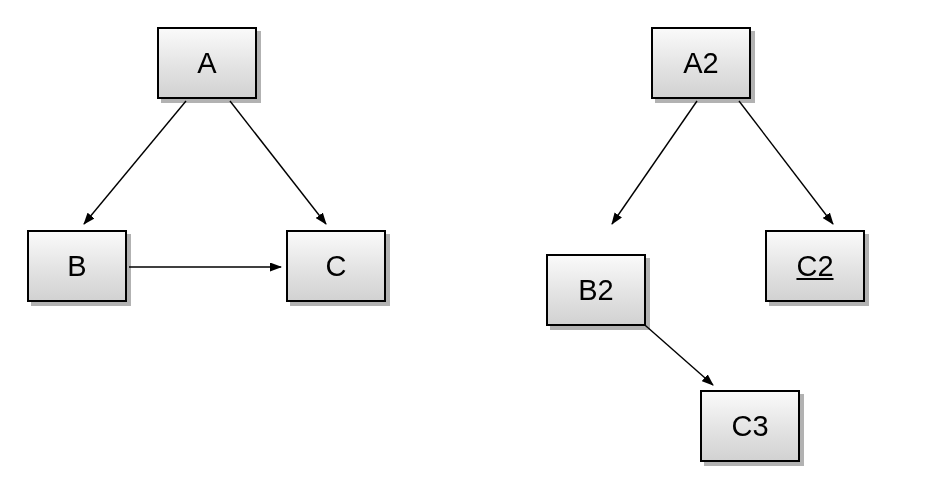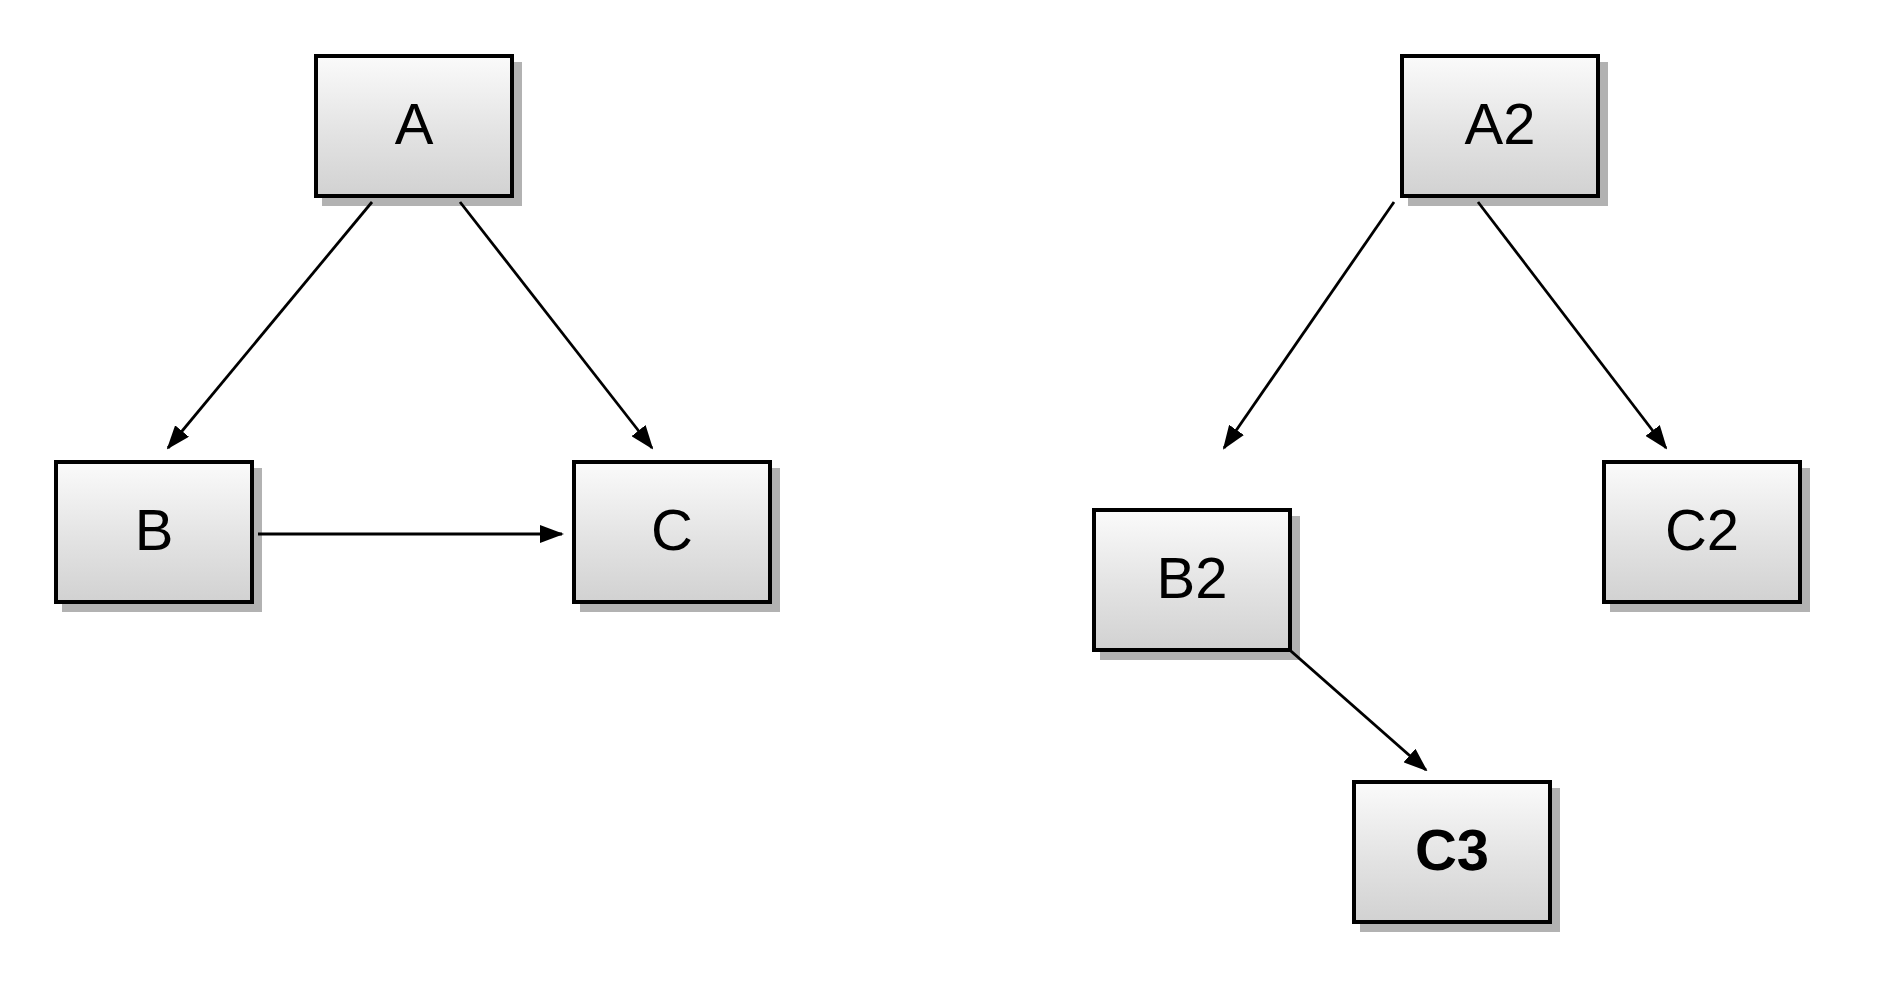--- a/index.html
+++ b/index.html
@@ -72,29 +72,29 @@
   </div>
 
   <div class="node" style="left:27px; top:230px;">
     <span class="node-label">B</span>
   </div>
 
   <div class="node" style="left:286px; top:230px;">
     <span class="node-label">C</span>
   </div>
 
-  <div class="node" style="left:700px; top:27px;">
+  <div class="node" style="left:651px; top:27px;">
     <span class="node-label">A2</span>
   </div>
 
   <div class="node" style="left:546px; top:230px;margin-top:24px;">
     <span class="node-label">B2</span>
   </div>
 
-  <div class="node" style="left:801px; top:230px;">
+  <div class="node" style="left:765px; top:230px;text-decoration:underline;">
     <span class="node-label">C2</span>
   </div>
 
-  <div class="node" style="left:676px; top:390px;font-weight:bold;">
+  <div class="node" style="left:700px; top:390px;">
     <span class="node-label">C3</span>
   </div>
 
 </div>
 
 </body></html>

